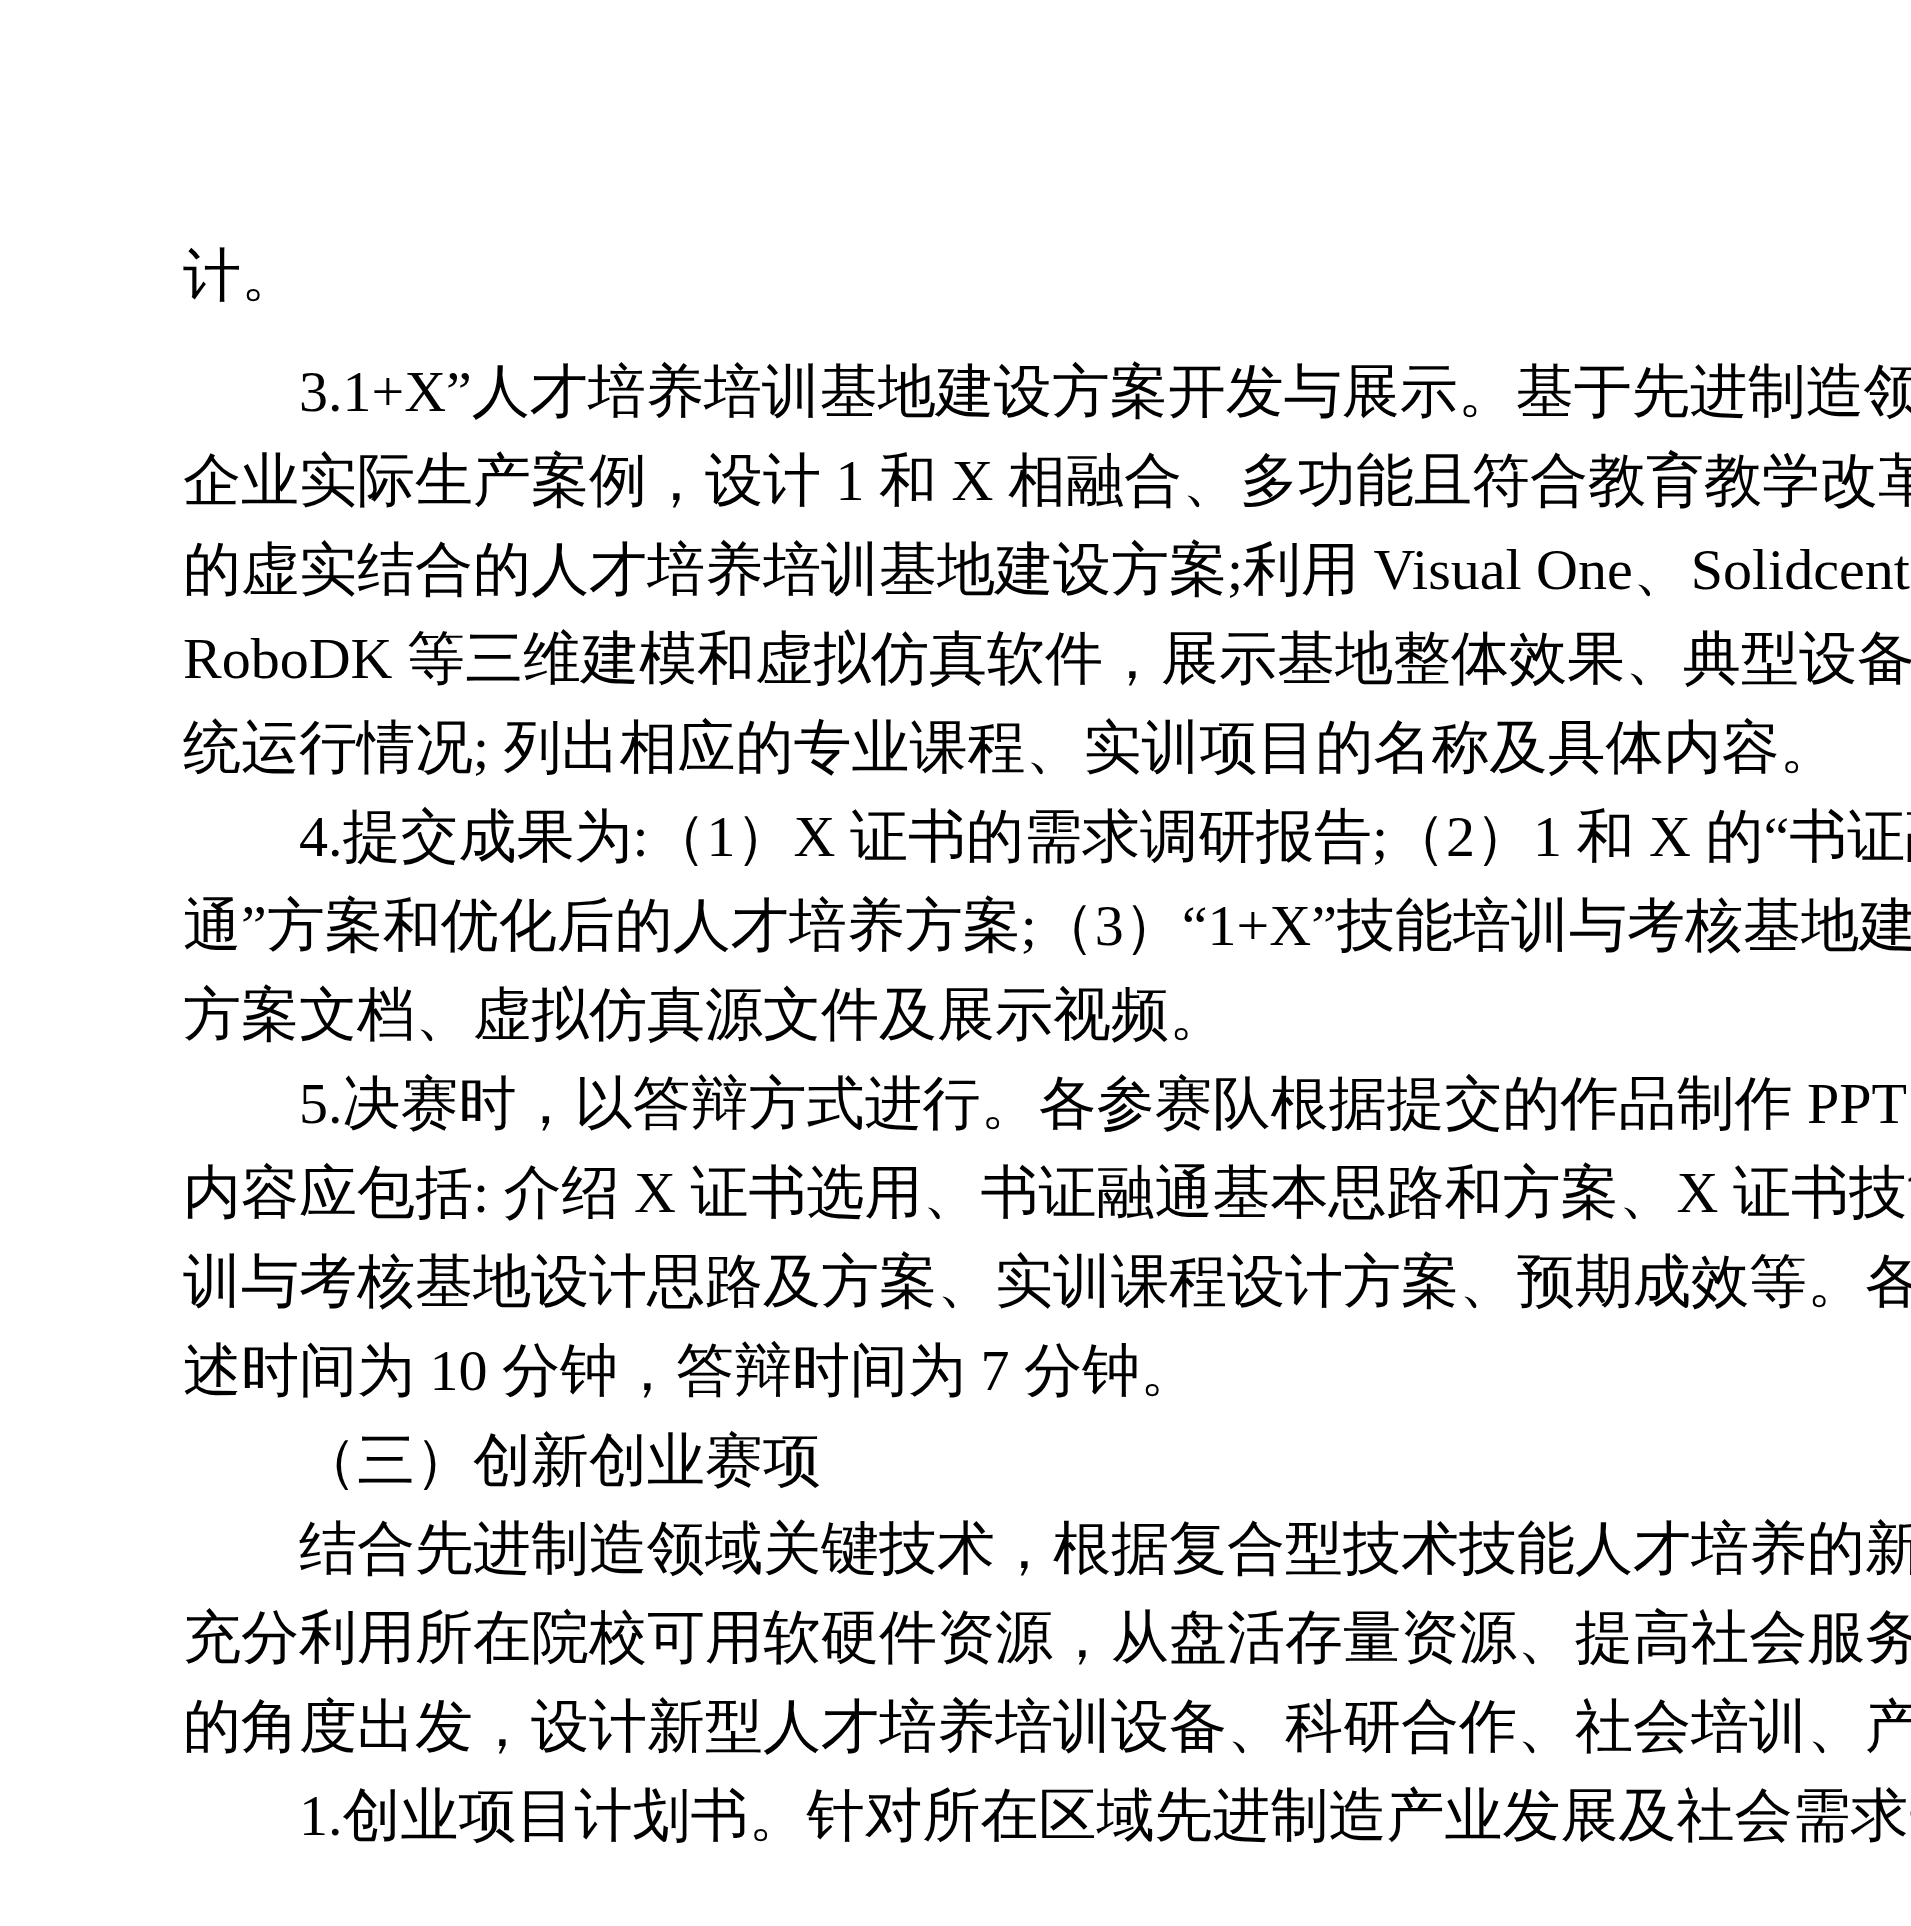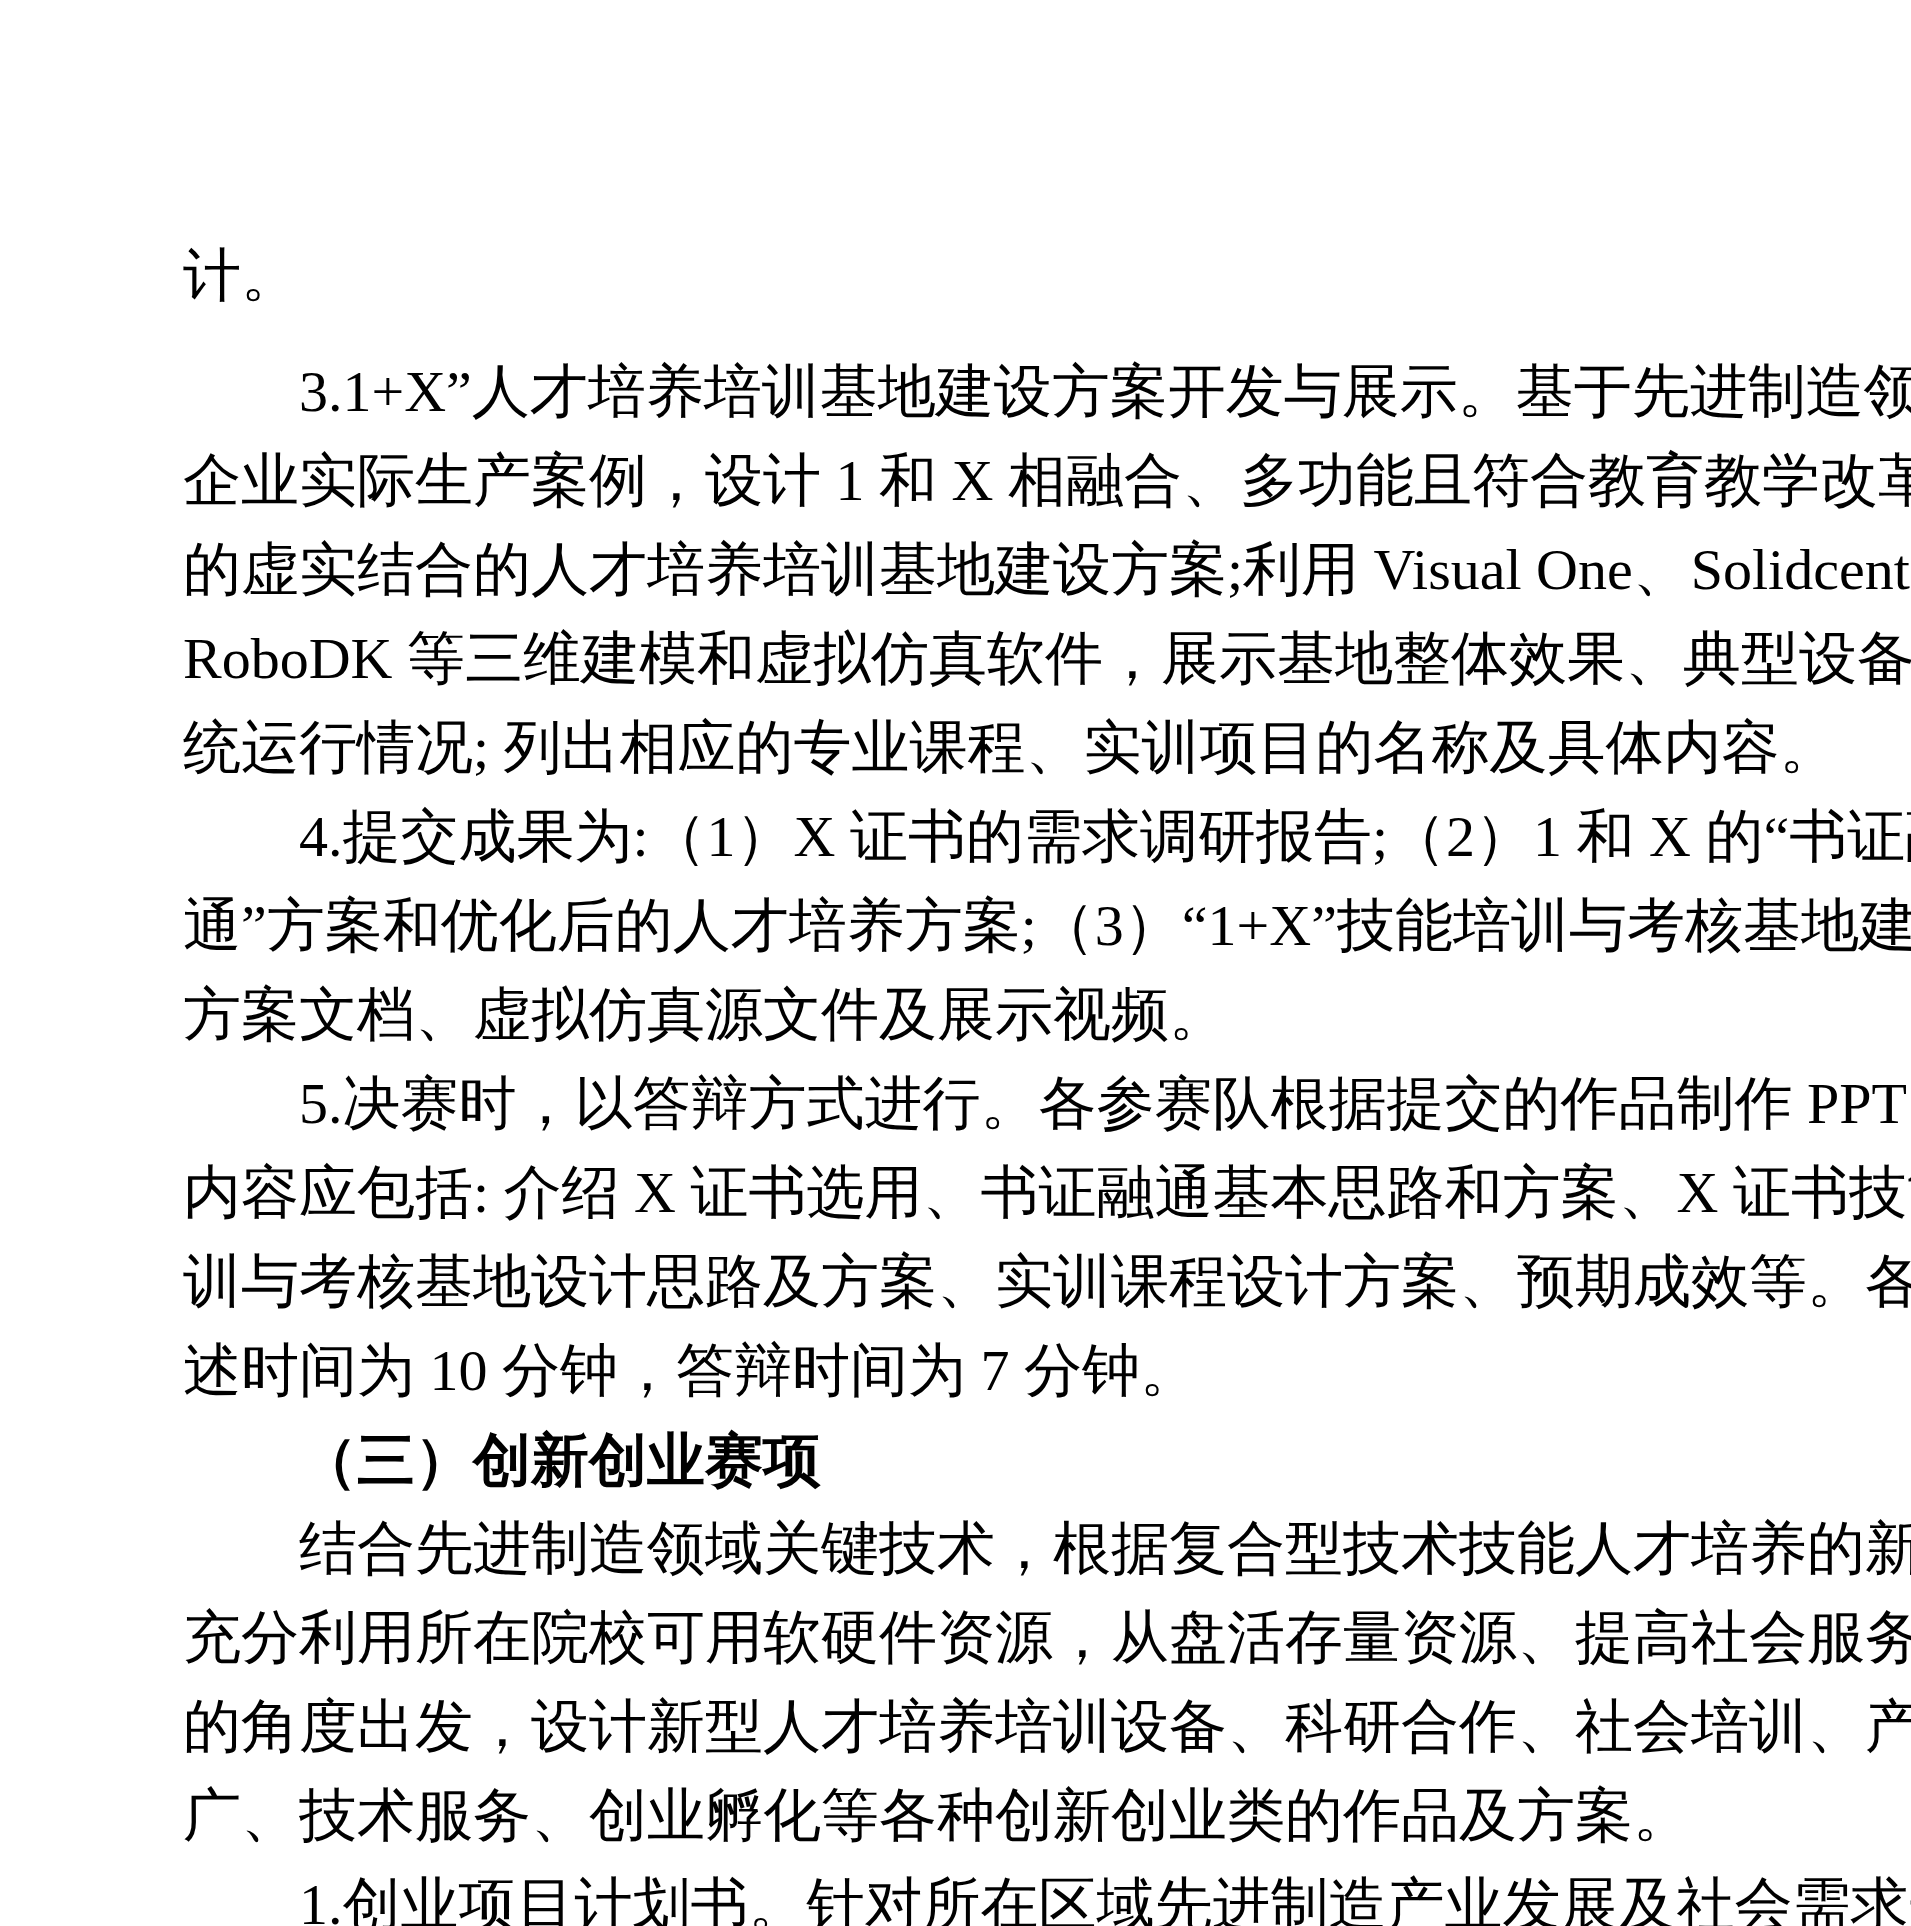--- a/index.html
+++ b/index.html
@@ -30,21 +30,21 @@
   .line {
     white-space: nowrap;
     text-align: left;
   }
   .line.full {
     text-align: justify;
     text-align-last: justify;
   }
   .line.indent { text-indent: 2em; }
   .paragraph.heading .line {
-    font-weight: bold;
+    font-weight: normal;
     font-family: "Liberation Sans", "DejaVu Sans", sans-serif;
   }
 </style>
 </head>
 <body>
 
 <div class="page">
   <div class="text-body">
       <div class="paragraph continuation">
         <div class="line">计。</div>
@@ -67,21 +67,20 @@
         <div class="line full">训与考核基地设计思路及方案、实训课程设计方案、预期成效等。各队陈</div>
         <div class="line">述时间为 10 分钟，答辩时间为 7 分钟。</div>
       </div>
       <div class="paragraph heading">
         <div class="line indent">（三）创新创业赛项</div>
       </div>
       <div class="paragraph body">
         <div class="line full indent">结合先进制造领域关键技术，根据复合型技术技能人才培养的新需求，</div>
         <div class="line full">充分利用所在院校可用软硬件资源，从盘活存量资源、提高社会服务效能</div>
         <div class="line full">的角度出发，设计新型人才培养培训设备、科研合作、社会培训、产品推</div>
-        <div class="line">广、技术服务、创业孵化等各种创新创业类的作品及方案。</div>
       </div>
       <div class="paragraph body">
         <div class="line full indent">1.创业项目计划书。针对所在区域先进制造产业发展及社会需求开展</div>
       </div>
     </div>
 
 </div>
 
 
 </body></html>

